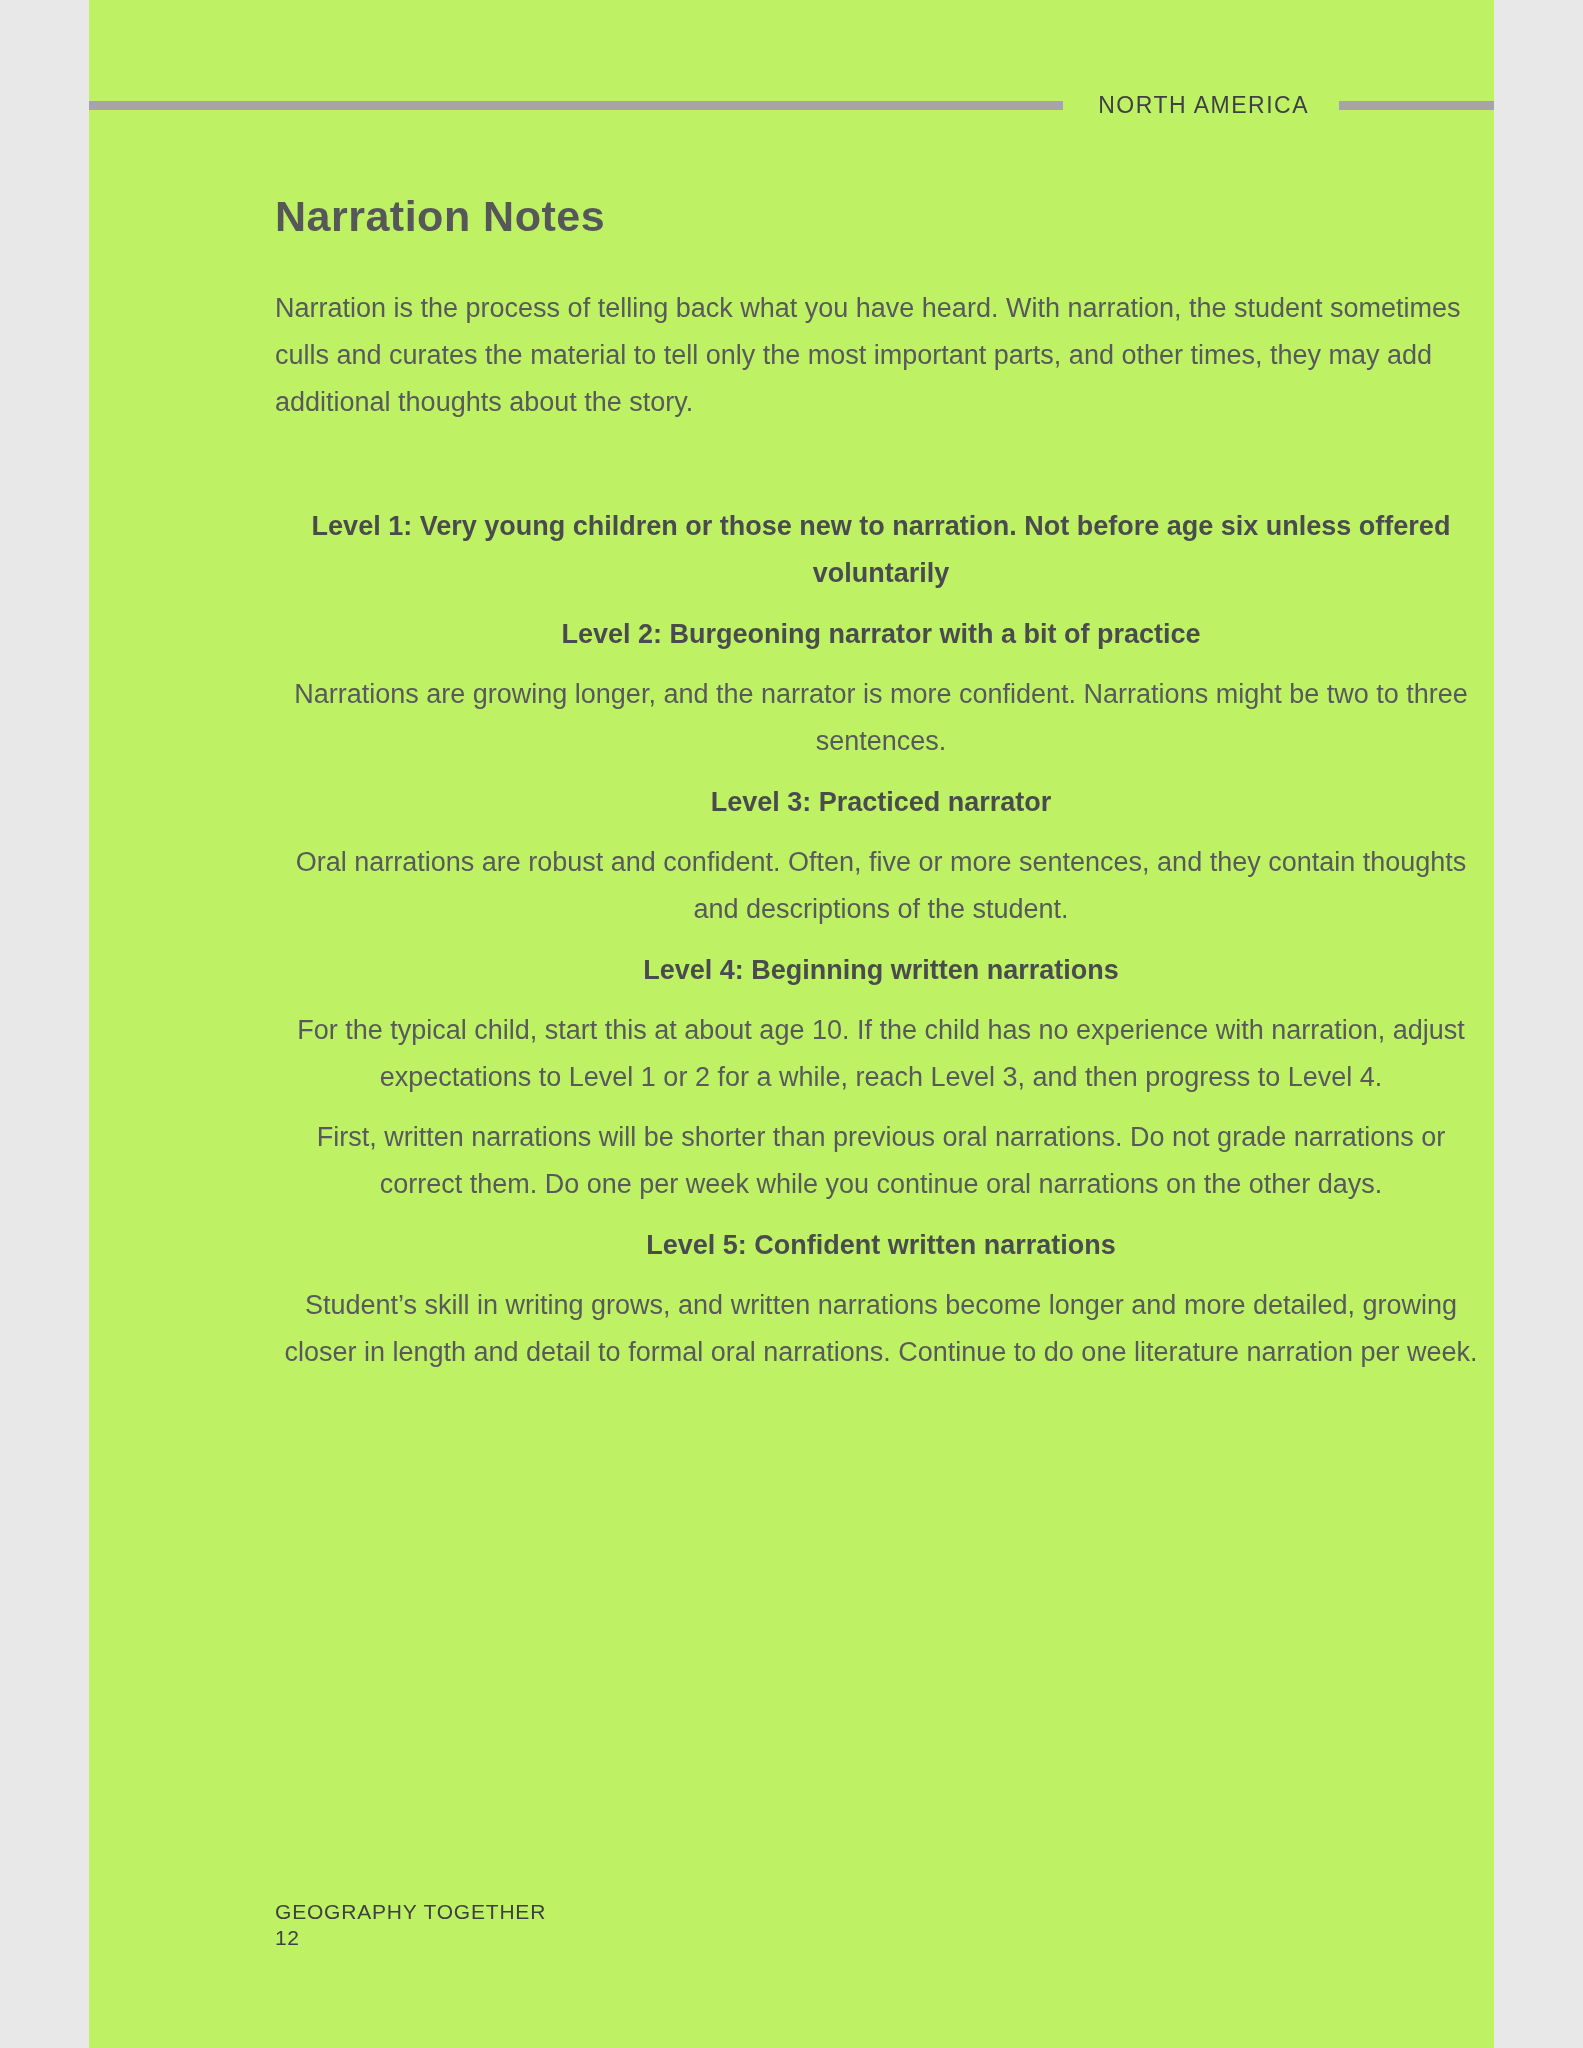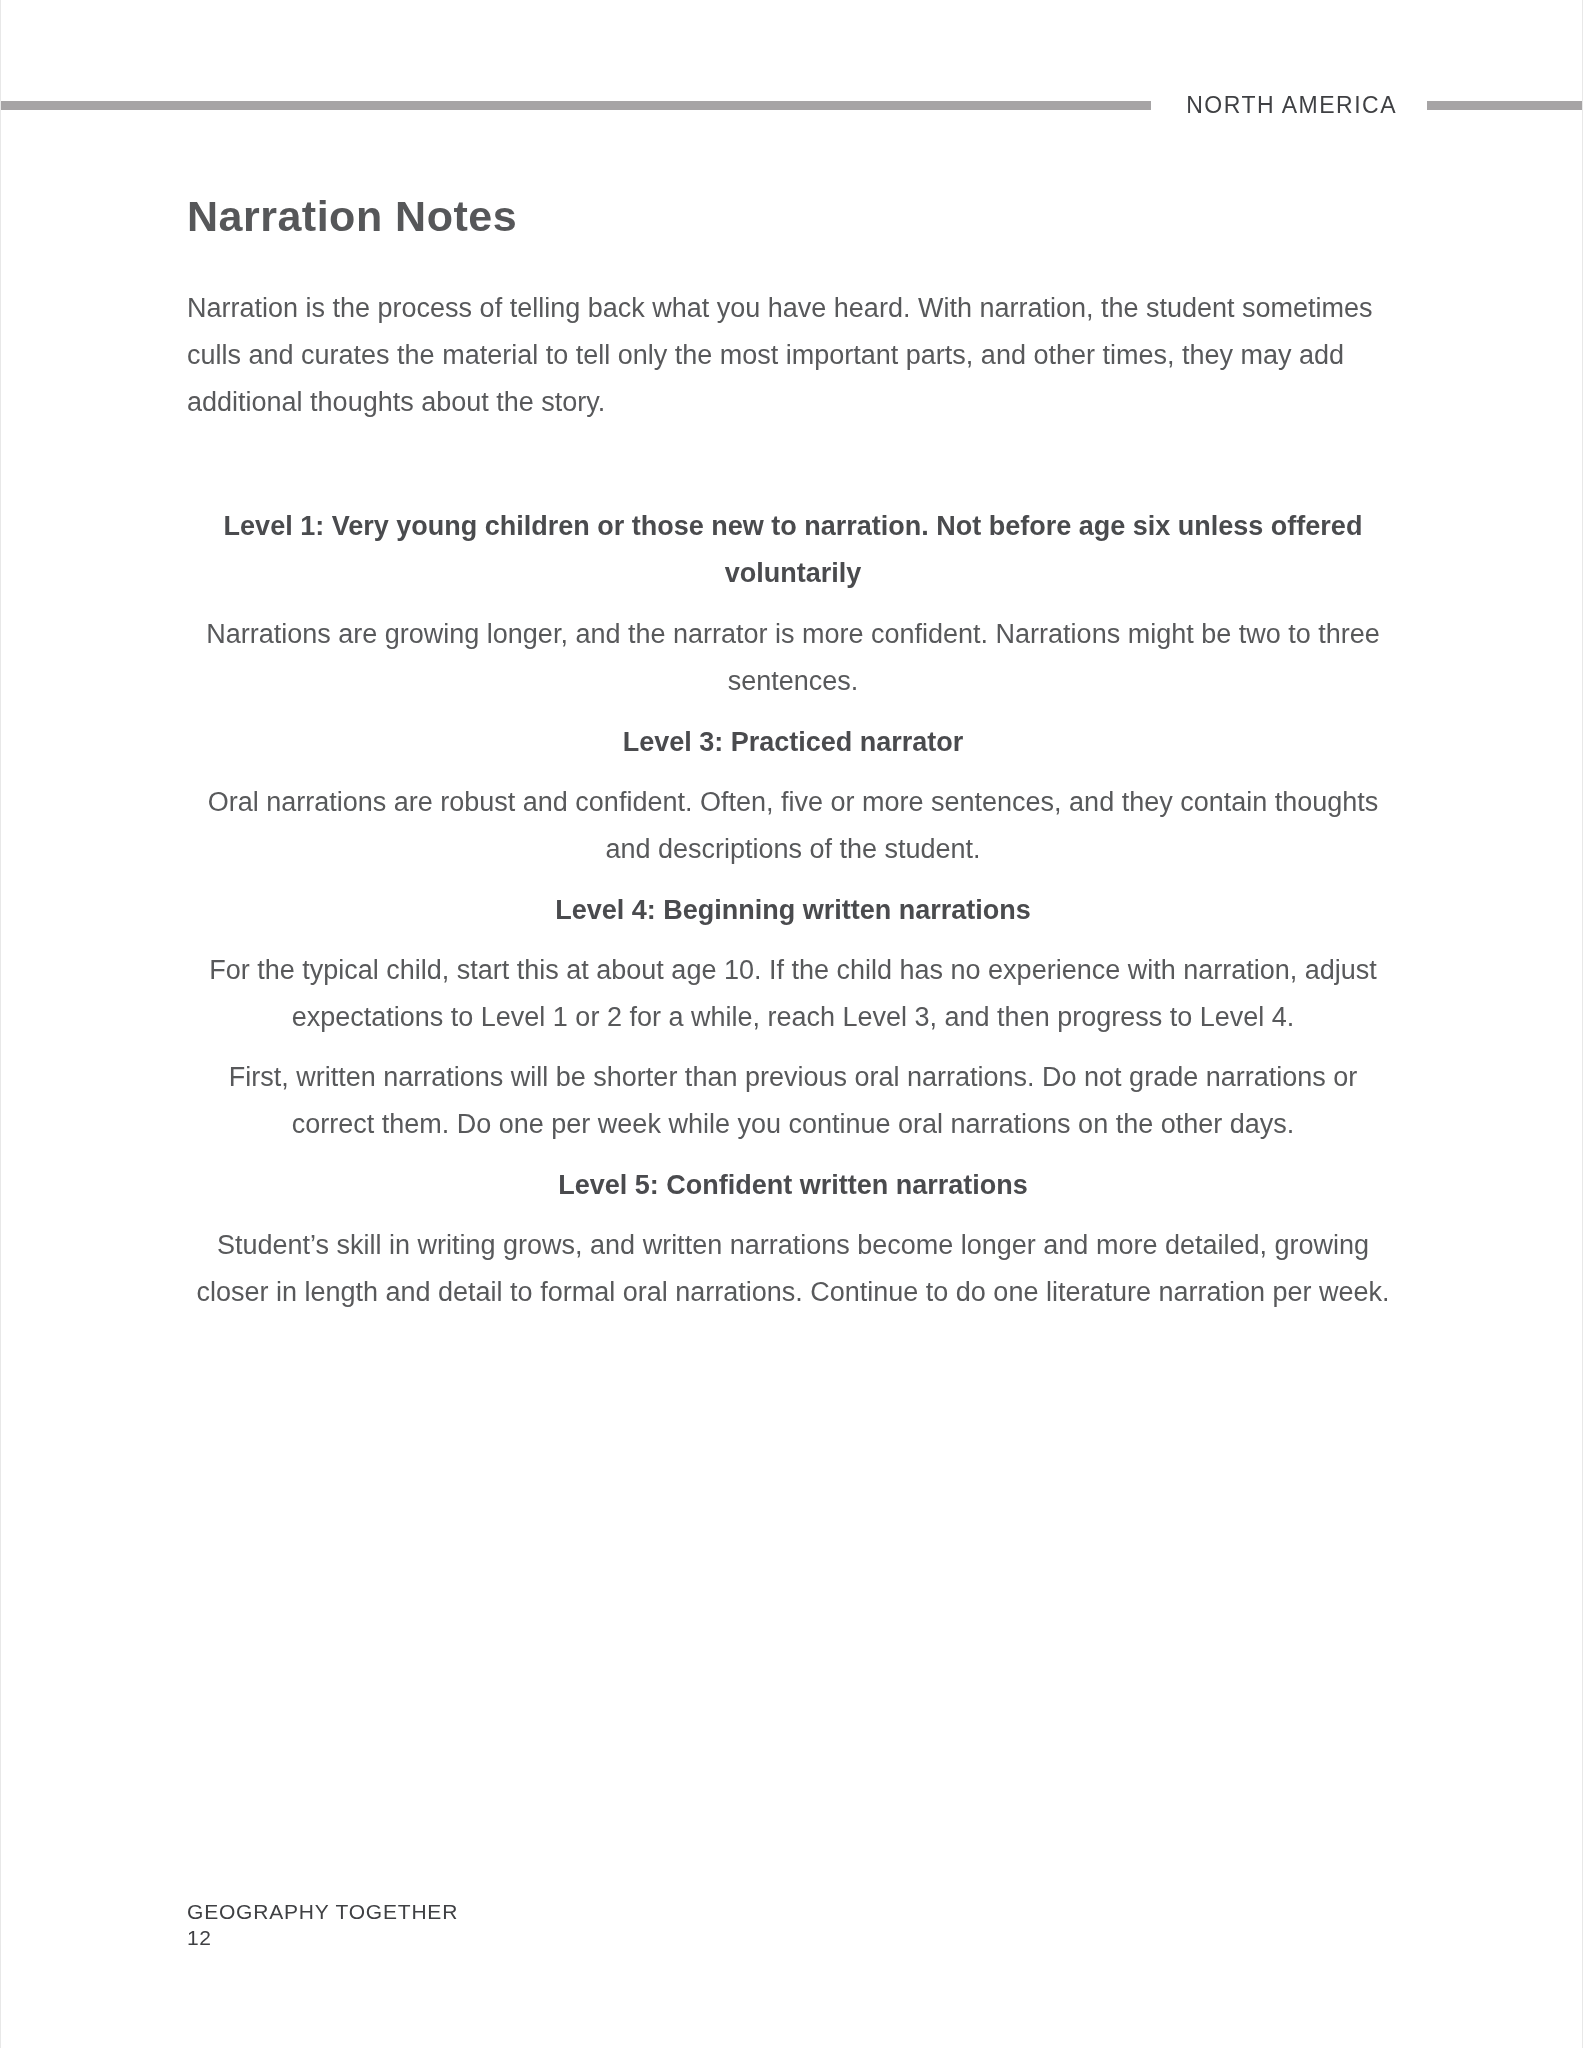--- a/index.html
+++ b/index.html
@@ -2,24 +2,24 @@
 <html><head>
 <meta charset="utf-8">
 <style>
   html, body {
     margin: 0;
     padding: 0;
     background: #e8e8e8;
   }
   .page {
     position: relative;
-    width: 1581px;
+    width: 1405px;
     height: 2048px;
     margin: 0 auto;
-    background: #ffffff;
+    background: #bef264;
     font-family: "Liberation Sans", "DejaVu Sans", sans-serif;
     overflow: hidden;
   }
   
   .page-header {
     display: flex;
     align-items: center;
     margin-top: 92px;
     height: 26px;
   }
@@ -100,20 +100,21 @@
     <h1 class="page-title">Narration Notes</h1>
 
     <p class="intro-first">Narration is the process of telling back what you have heard. With narration, the student sometimes culls and curates the material to tell only the most important parts, and other times, they may add additional thoughts about the story.</p>
 
 
     <section class="section section-first">
       <h2>Level 1: Very young children or those new to narration. Not before age six unless offered voluntarily</h2>
     </section>
 
     <section class="section">
+      <h2>Level 2: Burgeoning narrator with a bit of practice</h2>
       <p>Narrations are growing longer, and the narrator is more confident. Narrations might be two to three sentences.</p>
     </section>
 
     <section class="section">
       <h2>Level 3: Practiced narrator</h2>
       <p>Oral narrations are robust and confident. Often, five or more sentences, and they contain thoughts and descriptions of the student.</p>
     </section>
 
     <section class="section">
       <h2>Level 4: Beginning written narrations</h2>

